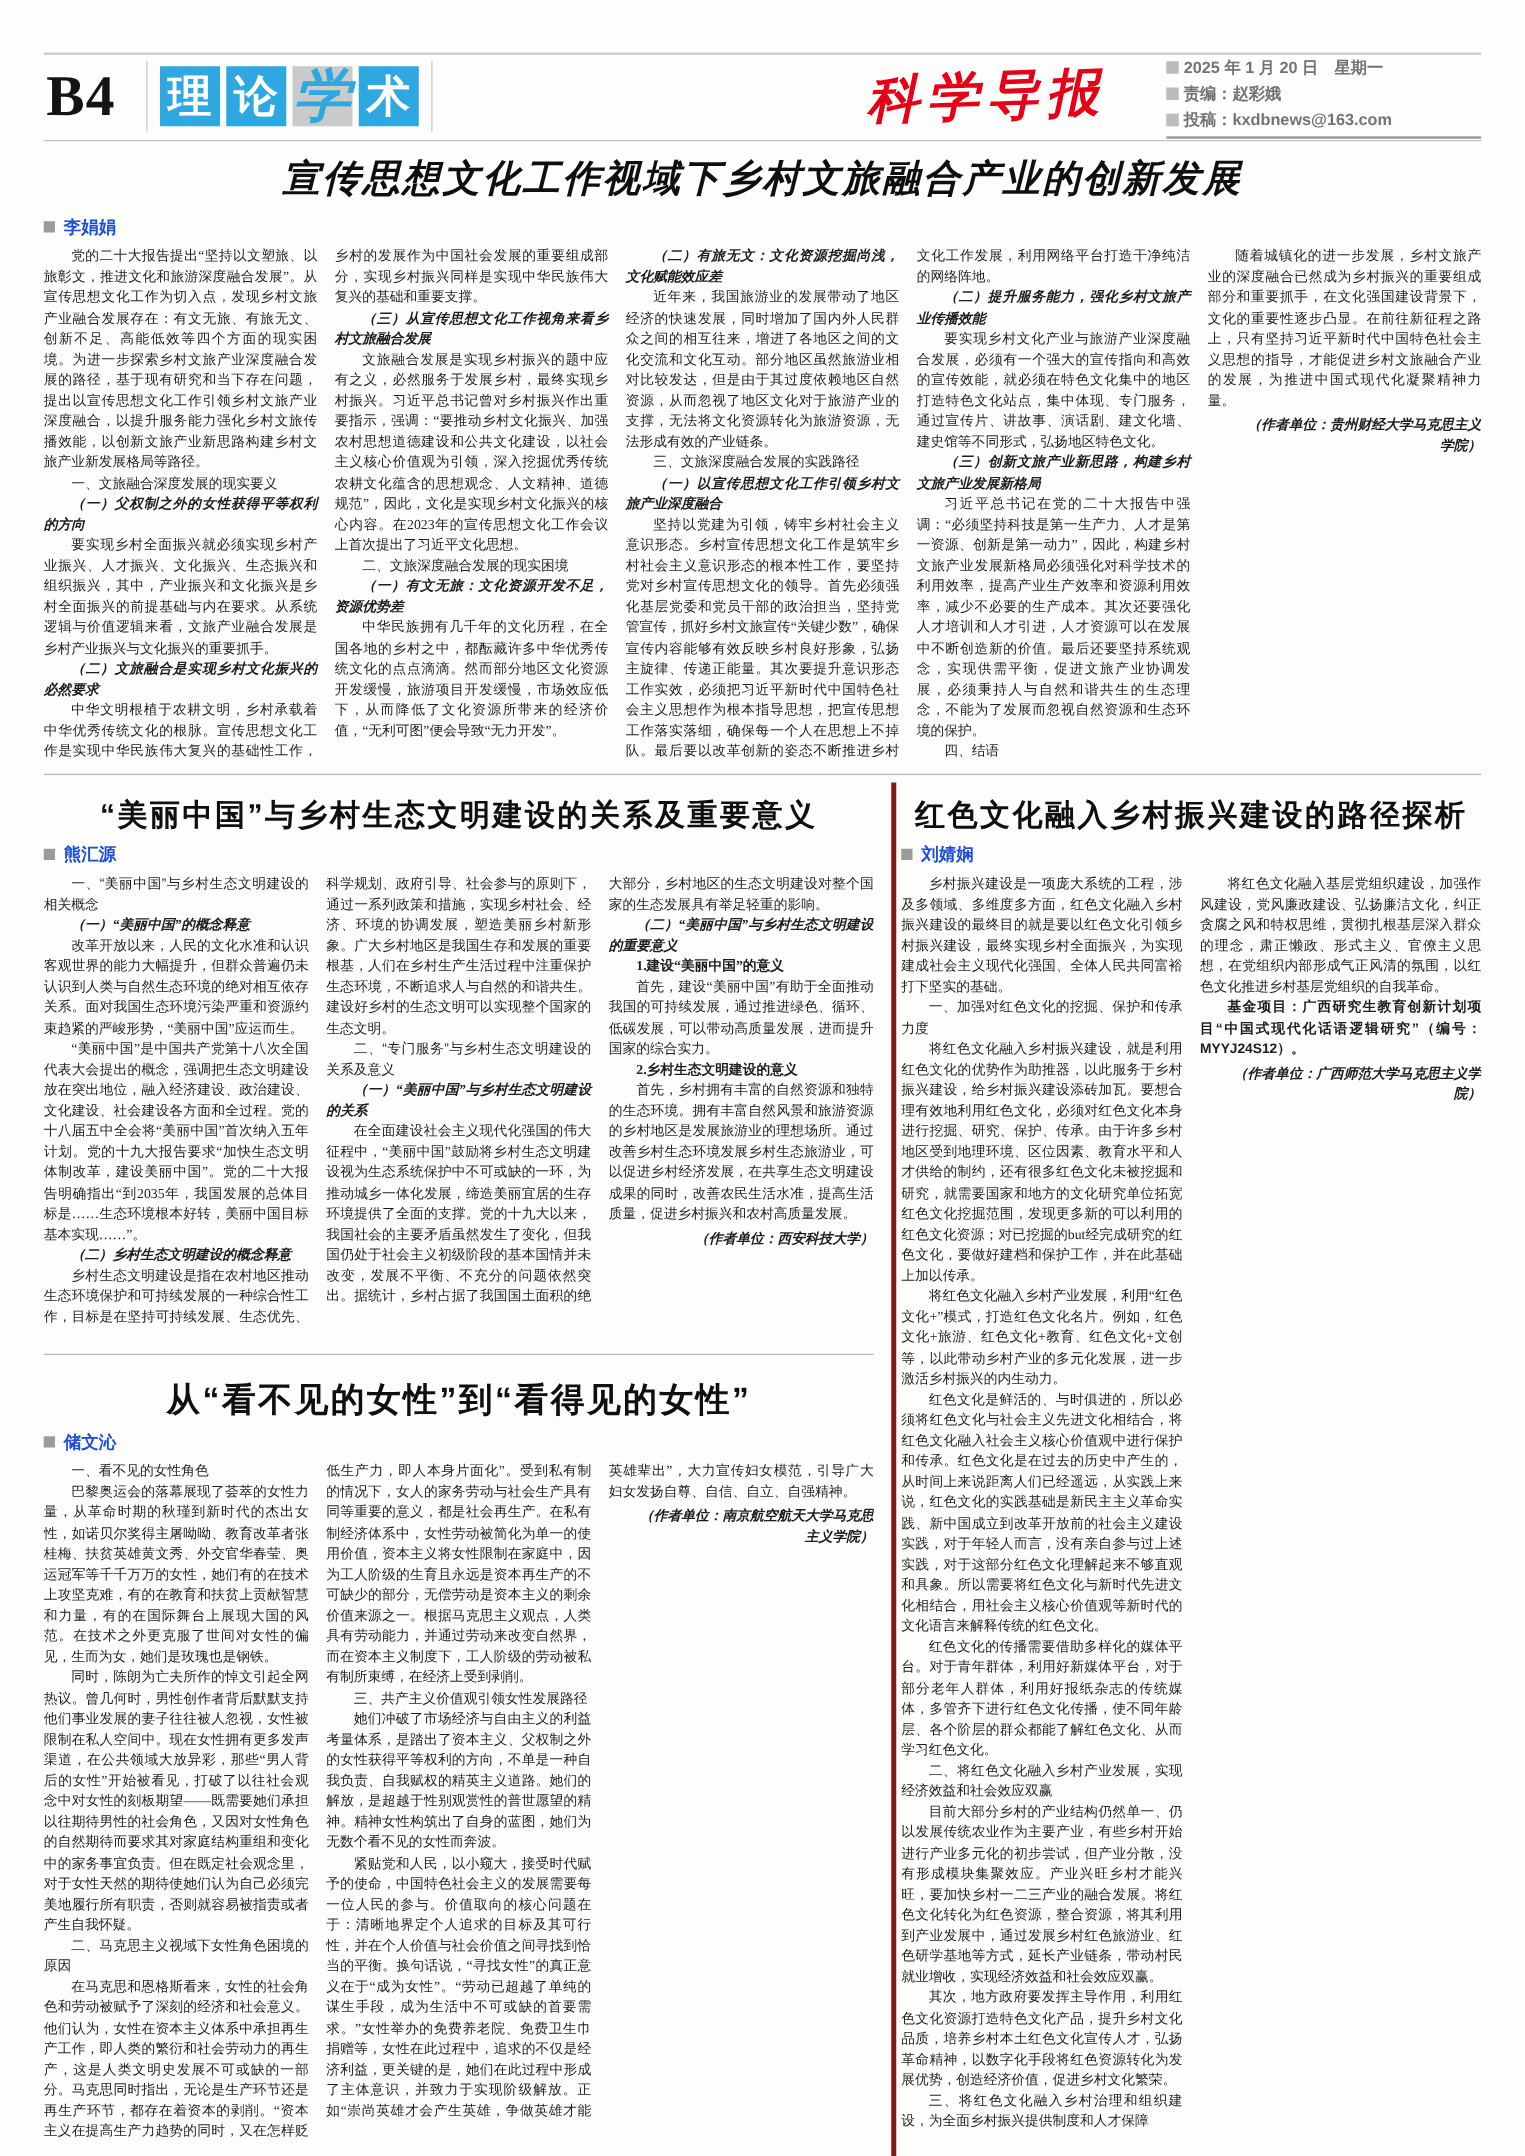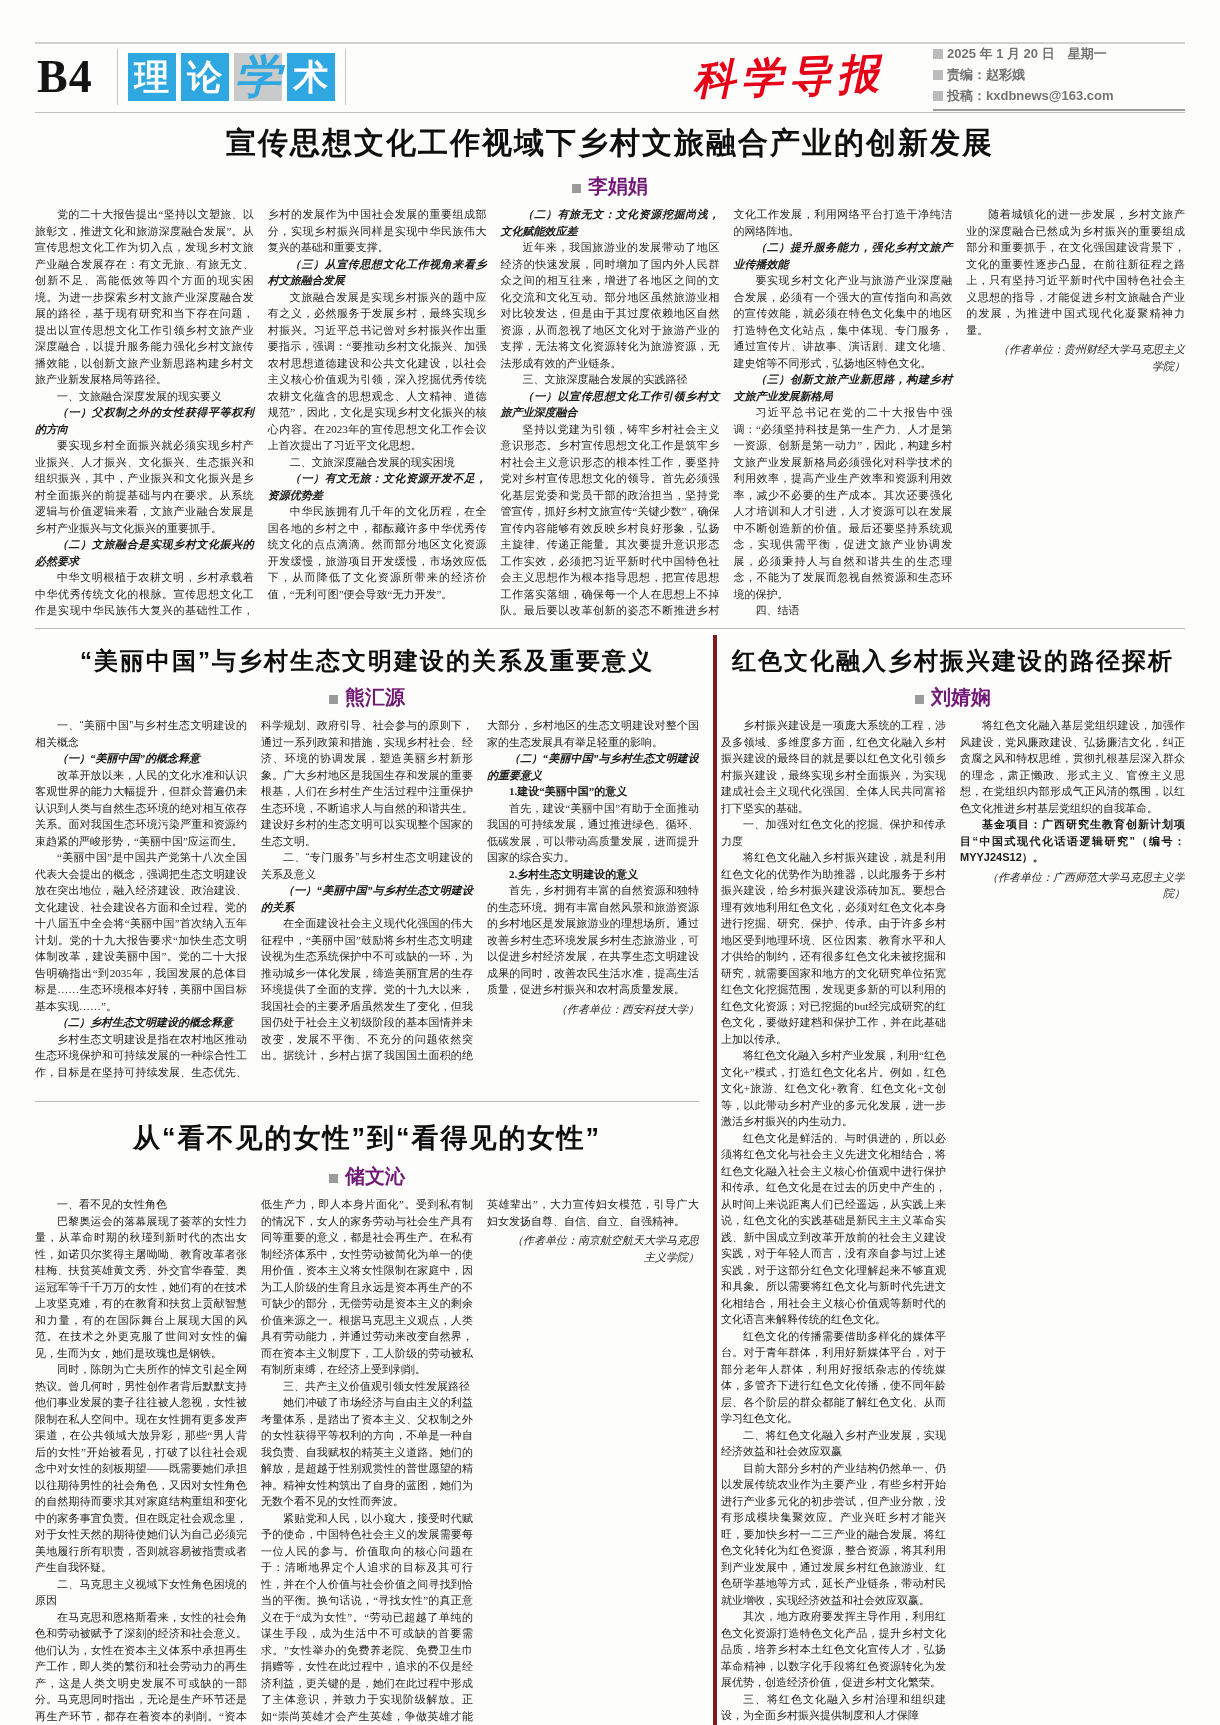--- a/index.html
+++ b/index.html
@@ -43,44 +43,44 @@
     font-size:13px;line-height:21px;font-weight:600;color:#737373;
     border-bottom:2px solid #9a9a9a;padding-bottom:3px;white-space:nowrap;
   }
   .sq{display:inline-block;width:10px;height:10px;background:#bcbcbd;margin-right:4px;vertical-align:-1px;}
 
   
   .article h1{
     margin:0;text-align:center;font-weight:700;color:#0f0f0f;
     font-family:"Liberation Sans","DejaVu Sans",sans-serif;letter-spacing:2px;
   }
-  .a1 h1{font-size:30px;padding:10px 0 2px 0;}
+  .a1 h1{font-size:30px;padding:10px 0 2px 0;font-style:italic;}
   .a2 h1,.a3 h1{font-size:24px;padding:10px 0 0 0;}
   .a4 h1{font-size:27px;padding:12px 0 0 0;}
   .byline{
-    text-align:center;font-size:20px;font-weight:700;margin:7px 0 6px 0;
-    font-family:"Liberation Sans","DejaVu Sans",sans-serif;color:#701a75;
+    font-size:14px;font-weight:700;margin:7px 0 6px 0;
+    font-family:"Liberation Sans","DejaVu Sans",sans-serif;color:#1d4ed8;
   }
   .sq2{display:inline-block;width:9px;height:9px;background:#9b9b9c;margin-right:7px;}
 
   .cols{
     text-align:justify;font-size:11px;line-height:16.5px;
     column-fill:auto;overflow:hidden;color:#1d1d1d;
   }
   .cols p{margin:0;text-indent:2em;}
   .a1-body{height:416px;column-count:5;column-gap:14px;}
   .a2-body{height:378px;column-count:3;column-gap:14px;}
   .a4-body{height:556px;column-count:3;column-gap:14px;}
   .a3-body{height:1016px;column-count:2;column-gap:14px;}
 
   .p-h1{font-weight:400;font-family:"Liberation Sans","DejaVu Sans",sans-serif;}
   .p-h2{font-weight:700;font-style:italic;}
   .p-h3{font-weight:700;}
   .p-fund{font-weight:700;font-family:"Liberation Sans","DejaVu Sans",sans-serif;}
-  .p-affil{text-align:right;font-weight:400;font-style:italic;text-indent:0;padding-top:3px;}
+  .p-affil{text-align:right;font-weight:700;font-style:italic;text-indent:0;padding-top:3px;}
 
   
   .lower{display:flex;margin-top:2px;}
   .lower-left{width:678px;padding-right:14px;box-sizing:border-box;}
   .lower-right{flex:1;border-left:4px solid #7f1d1d;padding-left:4px;}
 </style>
 </head>
 <body>
 
 <div class="page">

